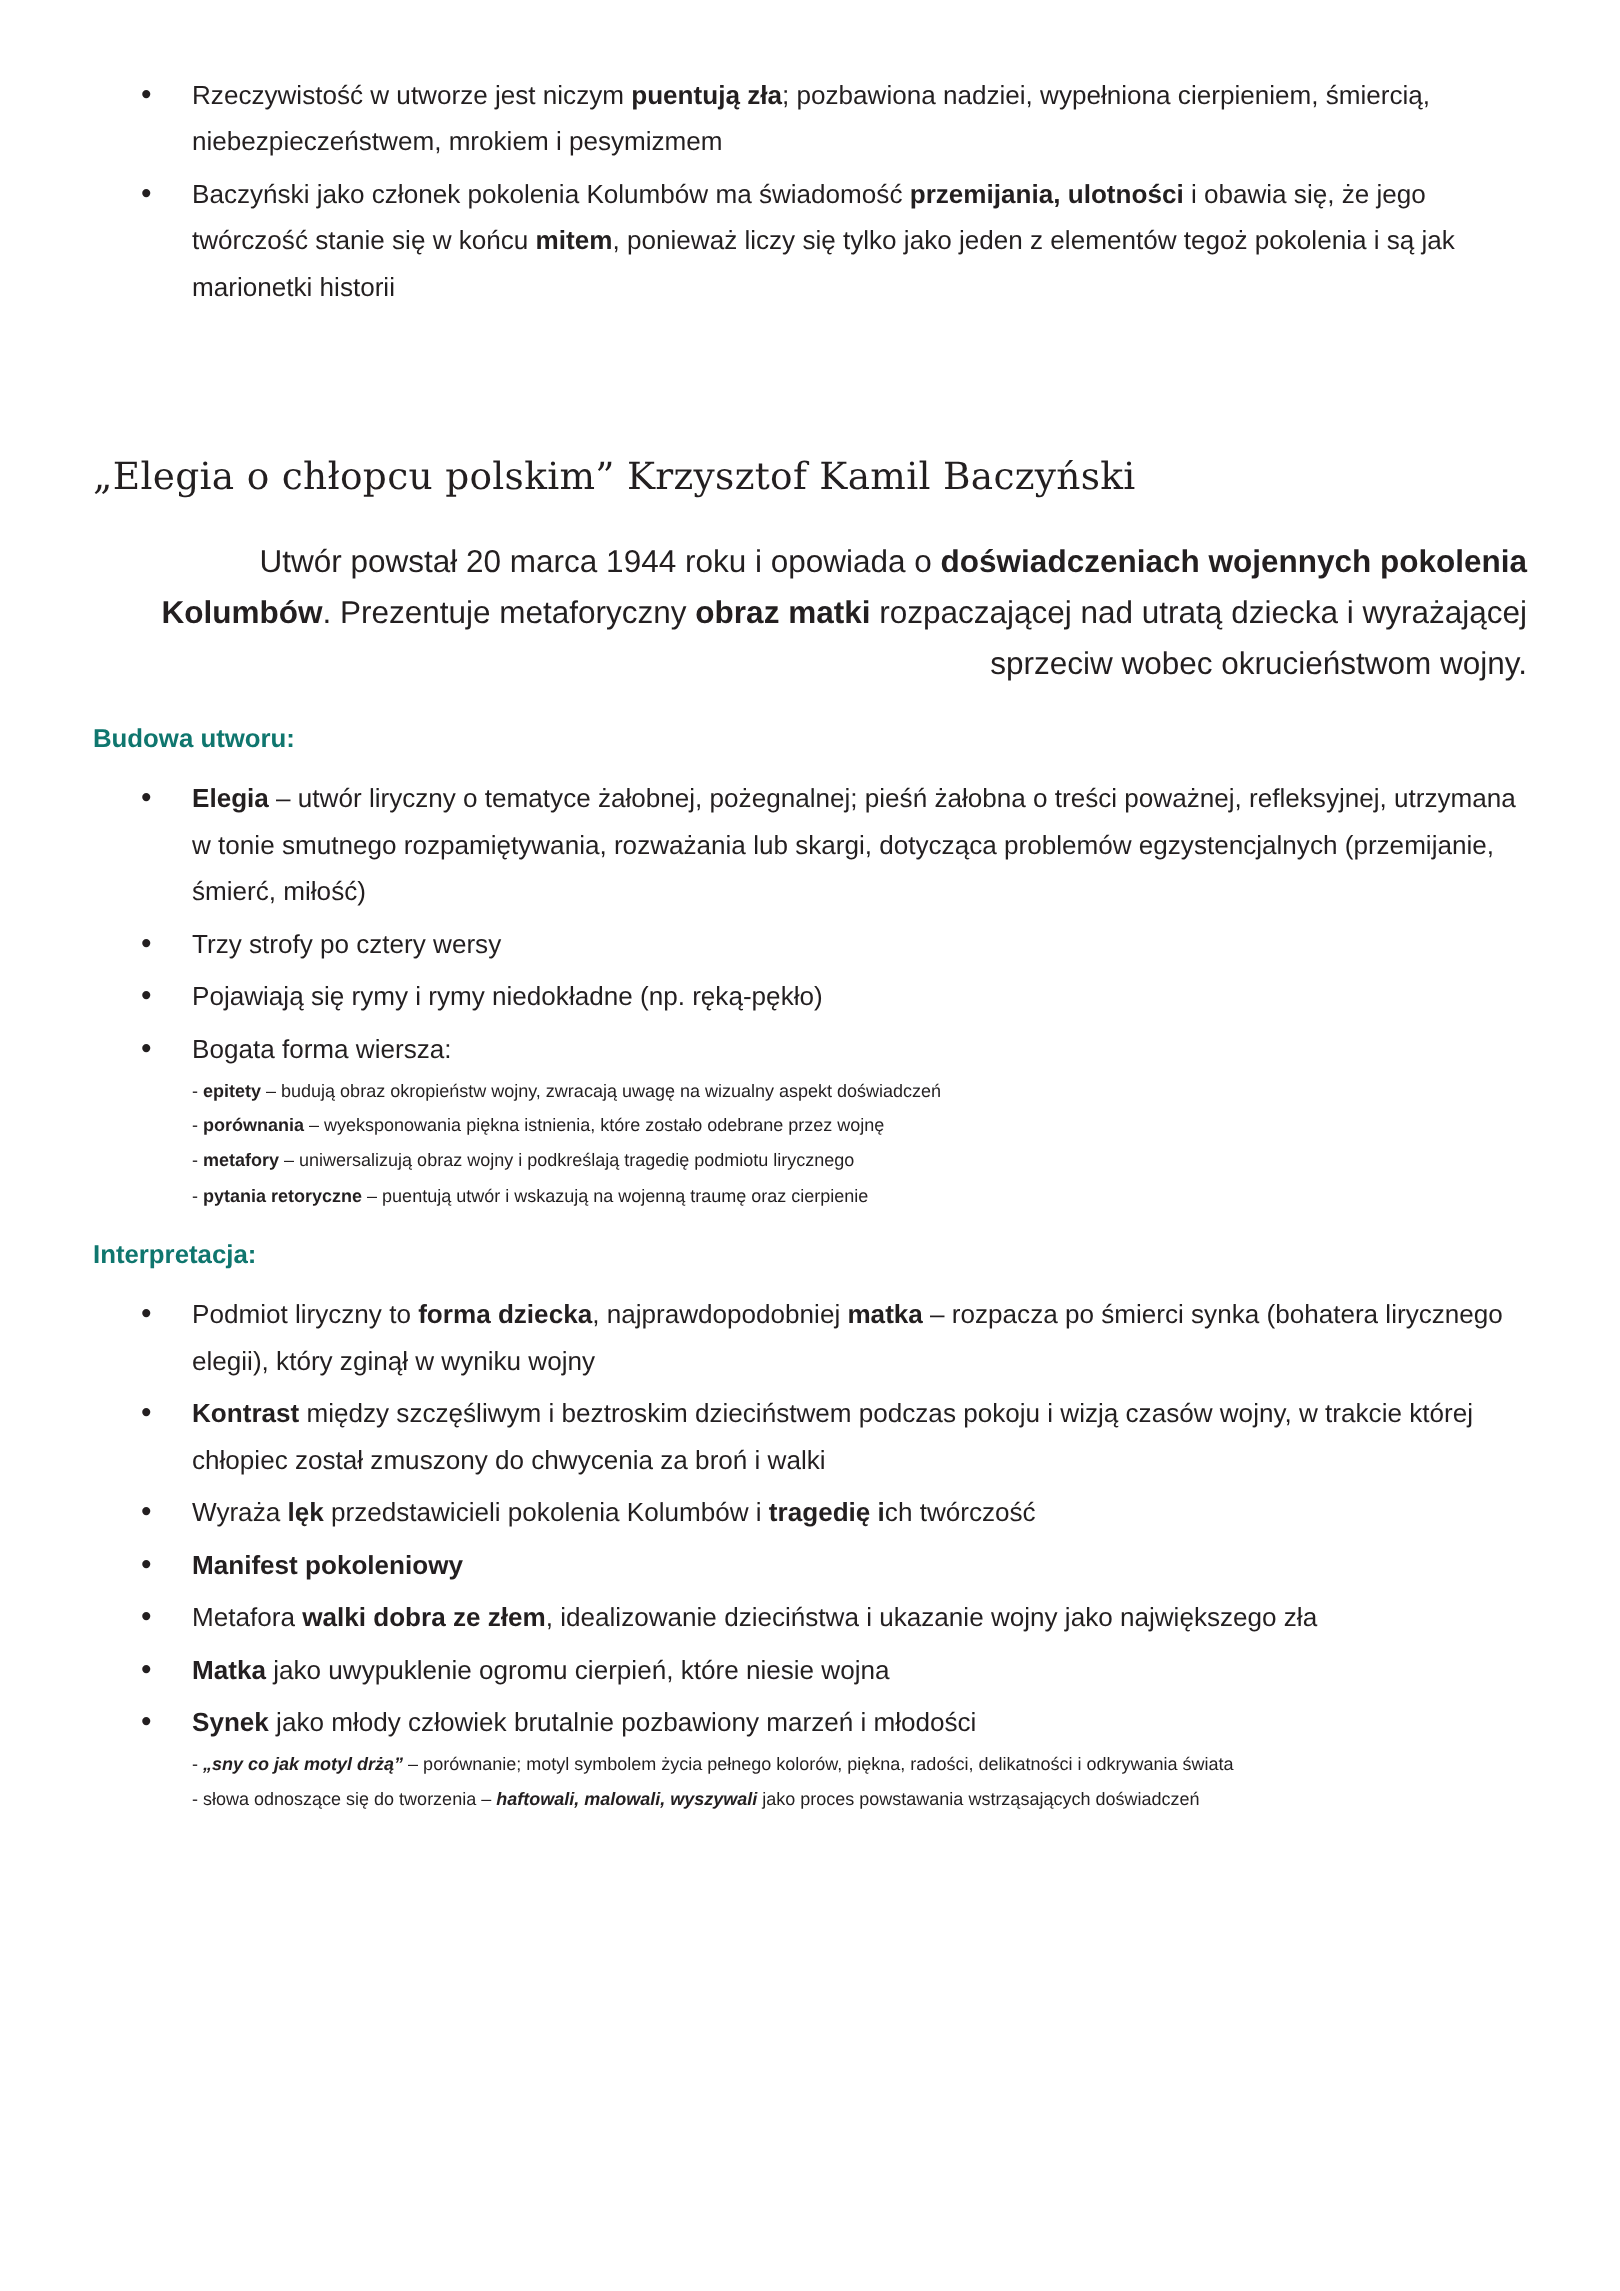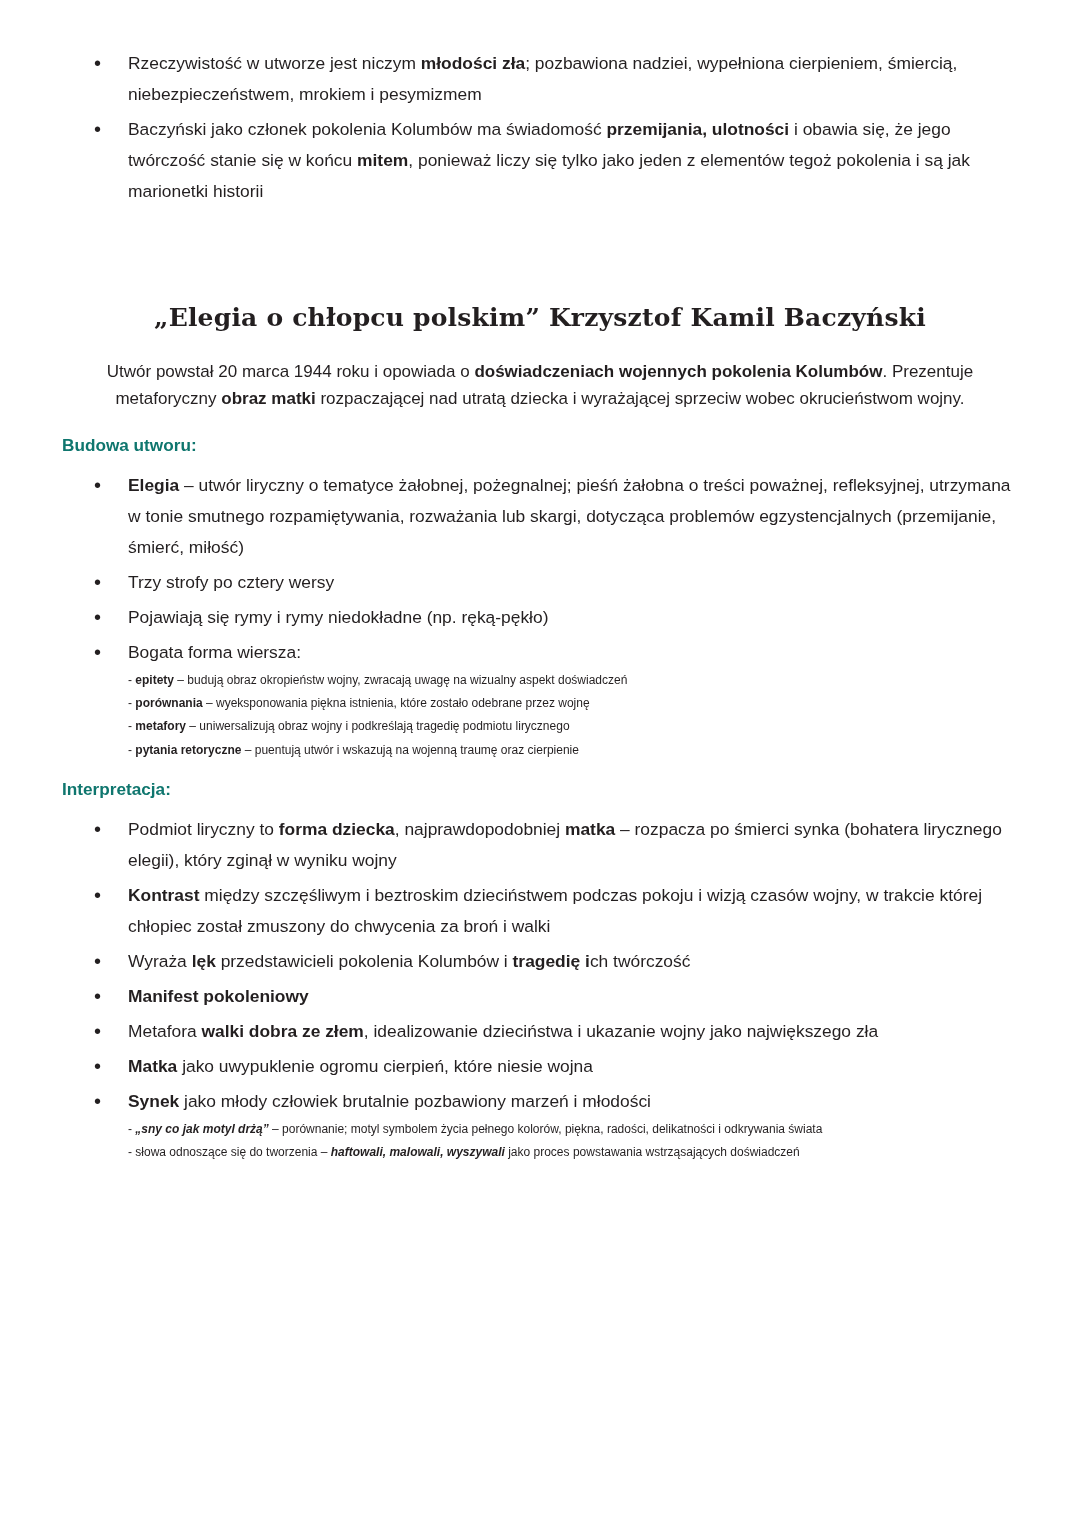--- a/index.html
+++ b/index.html
@@ -52,52 +52,51 @@
   }
 
   b, strong { font-weight: 700; }
   .bi { font-weight: 700; font-style: italic; }
 
   
   .top-list > li { margin-bottom: 6px; }
 
   
   .poem-title {
-    text-align: center;
     font-family: "DejaVu Serif", serif;
-    font-weight: 700;
+    font-weight: 400;
     font-size: 25px;
     letter-spacing: 0.2px;
     color: #231f20;
     margin: 96px 0 26px 0;
   }
 
   
   .intro {
-    font-size: 17px;
+    font-size: 21px;
     line-height: 1.62;
     margin: 0 0 22px 0;
-    text-align: center;
+    text-align: right;
   }
 
   
   .section-head {
     font-size: 17.2px;
     font-weight: 700;
     color: #0f766e;
     margin: 18px 0 14px 0;
   }
 </style>
 </head>
 <body>
 
 <div class="page">
 
   <ul class="bullets top-list" id="top-list">
-      <li><span><span>Rzeczywistość w utworze jest niczym </span><b>młodości zła</b><span>; pozbawiona nadziei, wypełniona cierpieniem, śmiercią, niebezpieczeństwem, mrokiem i pesymizmem</span></span></li>
+      <li><span><span>Rzeczywistość w utworze jest niczym </span><b>puentują zła</b><span>; pozbawiona nadziei, wypełniona cierpieniem, śmiercią, niebezpieczeństwem, mrokiem i pesymizmem</span></span></li>
       <li><span><span>Baczyński jako członek pokolenia Kolumbów ma świadomość </span><b>przemijania, ulotności</b><span> i obawia się, że jego twórczość stanie się w końcu </span><b>mitem</b><span>, ponieważ liczy się tylko jako jeden z elementów tegoż pokolenia i są jak marionetki historii</span></span></li>
     </ul>
 
   <div class="poem-title">„Elegia o chłopcu polskim” Krzysztof Kamil Baczyński</div>
 
   <p class="intro" id="intro-par"><span>Utwór powstał 20 marca 1944 roku i opowiada o </span><b>doświadczeniach wojennych pokolenia Kolumbów</b><span>. Prezentuje metaforyczny </span><b>obraz matki</b><span> rozpaczającej nad utratą dziecka i wyrażającej sprzeciw wobec okrucieństwom wojny.</span></p>
 
   <div class="section-head">Budowa utworu:</div>
 
   <ul class="bullets" id="budowa-list">

